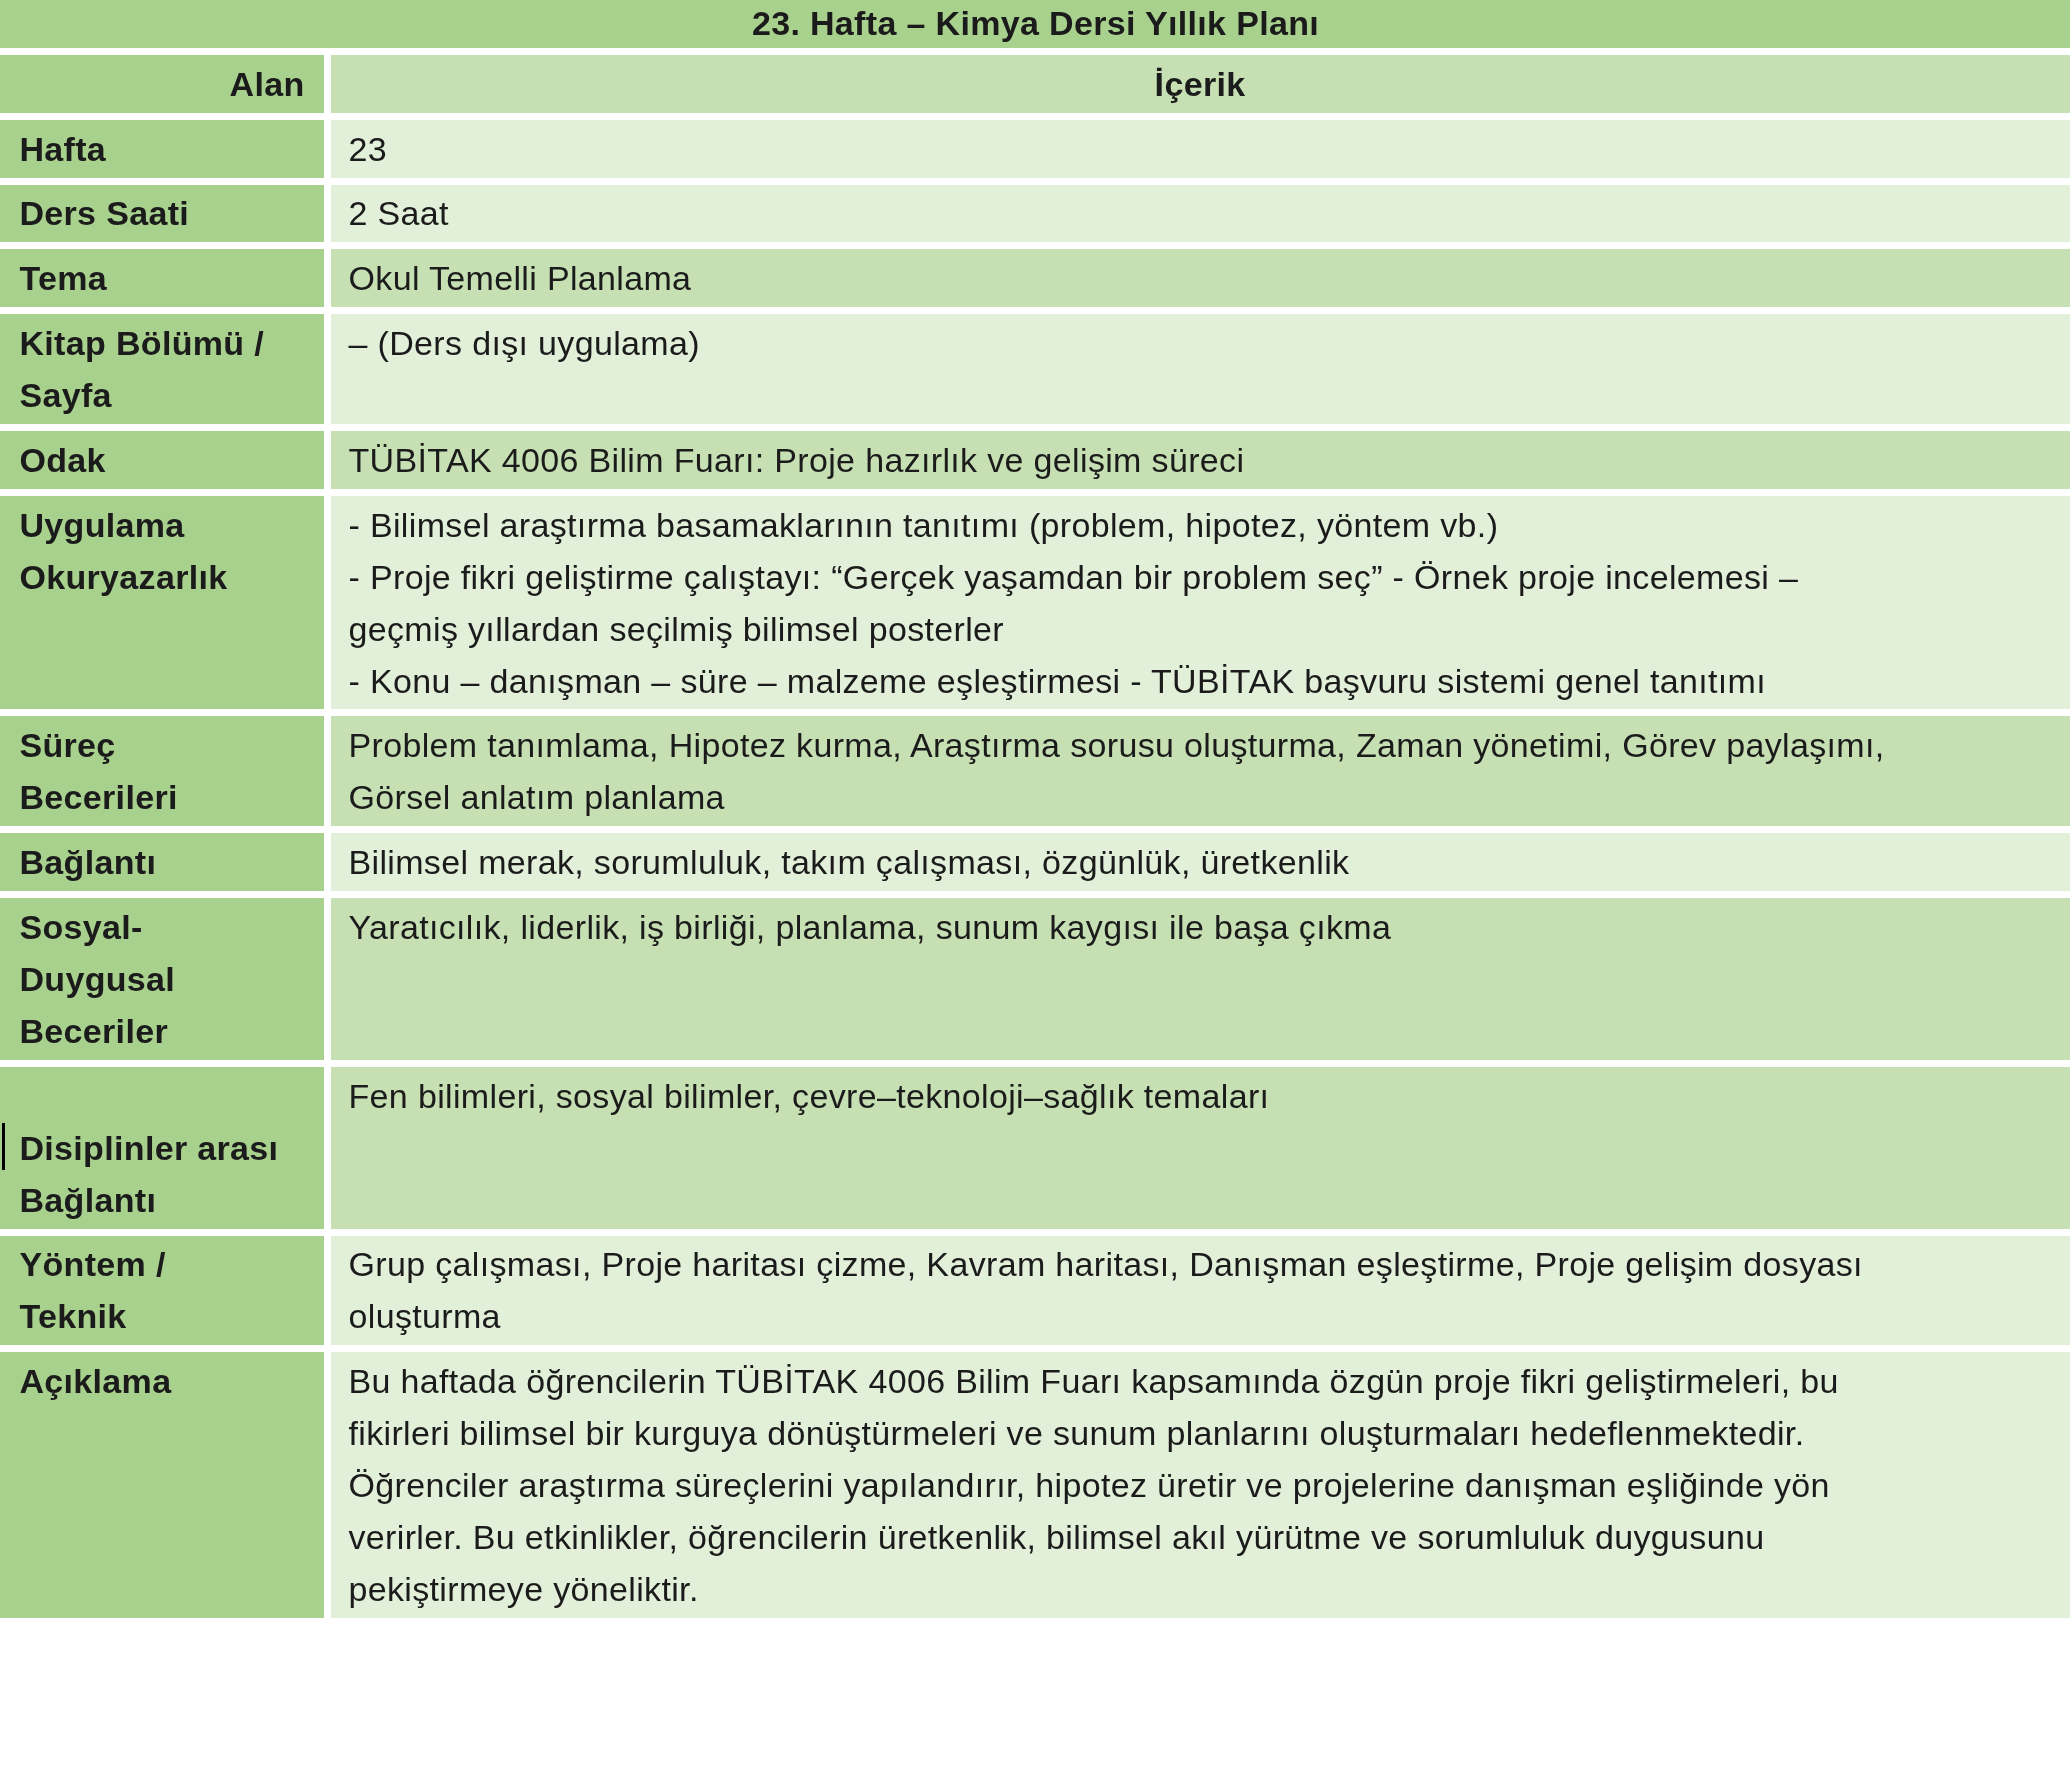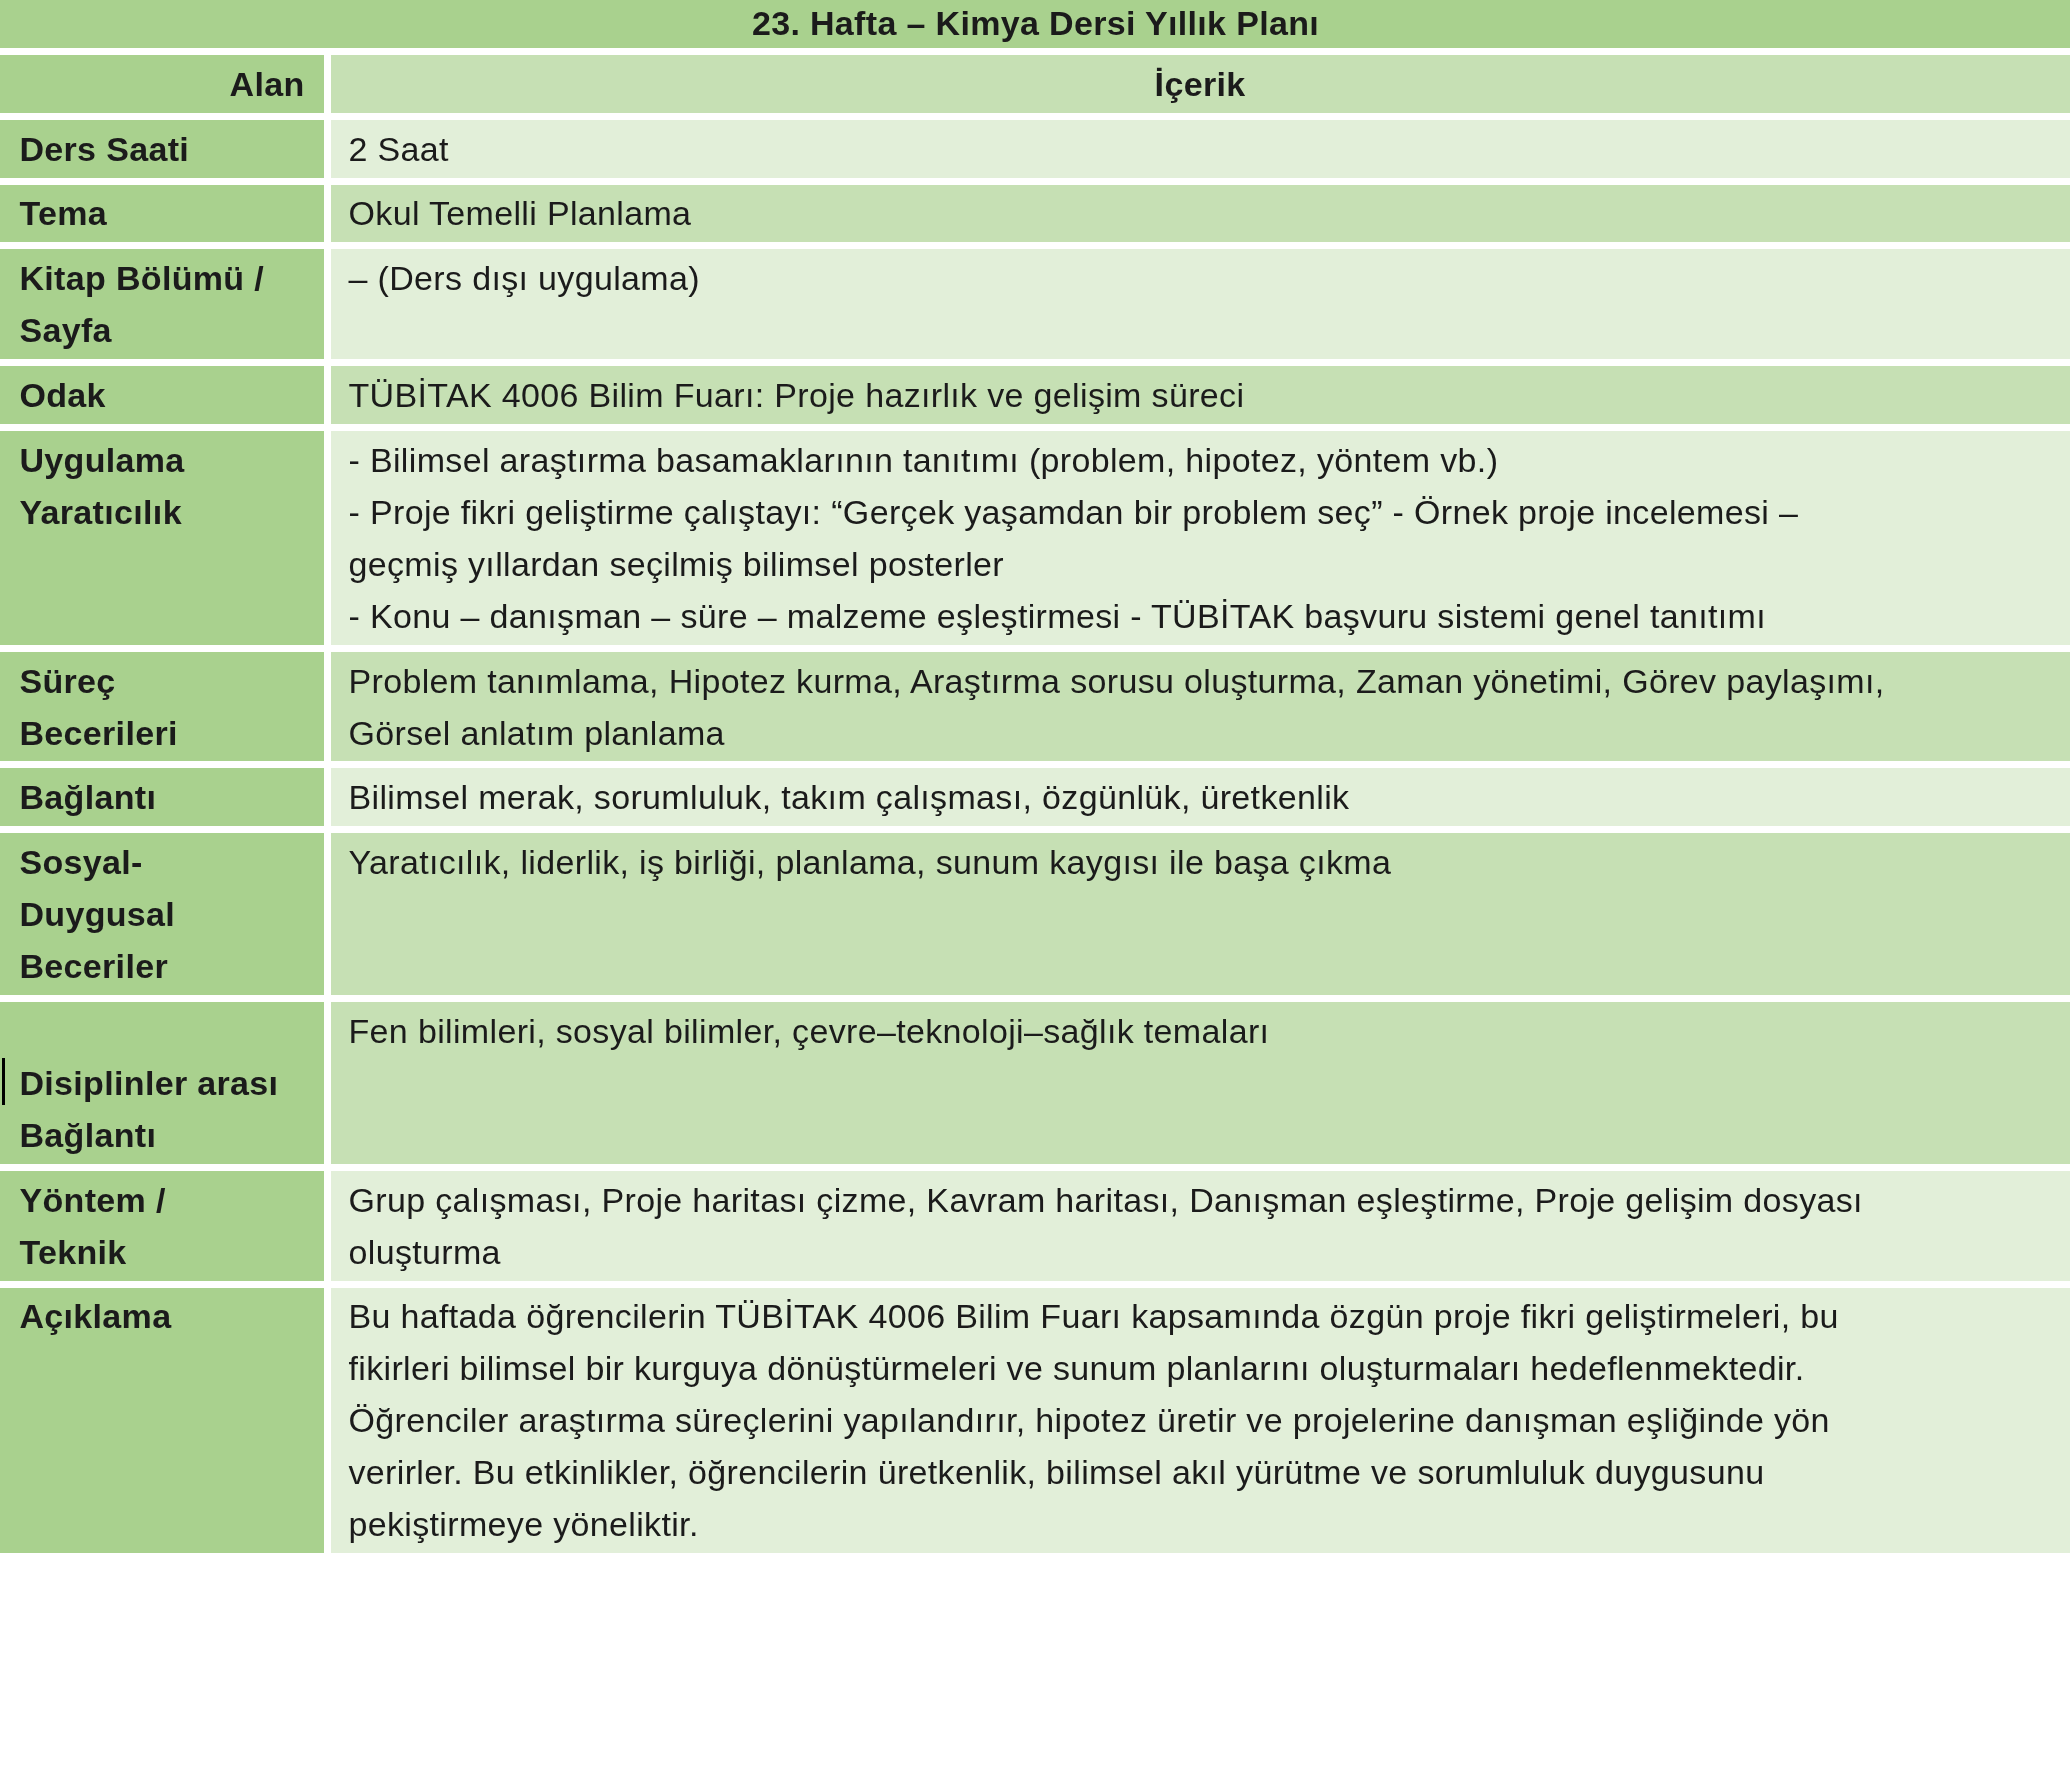--- a/index.html
+++ b/index.html
@@ -77,20 +77,24 @@
   <tbody>
       <tr>
     <td class="title-cell" colspan="2">23. Hafta – Kimya Dersi Yıllık Planı</td>
   </tr>
 
   <tr class="header-row">
     <td class="label">Alan</td>
     <td class="content">İçerik</td>
   </tr>
 
+  <tr>
+    <td class="label">Hafta</td>
+    <td class="content">23</td>
+  </tr>
 
 
   <tr>
     <td class="label">Ders Saati</td>
     <td class="content">2 Saat</td>
   </tr>
 
   <tr class="shade-medium">
     <td class="label">Tema</td>
     <td class="content">Okul Temelli Planlama</td>
@@ -102,21 +106,21 @@
     <td class="content">– (Ders dışı uygulama)</td>
   </tr>
 
   <tr class="shade-medium">
     <td class="label">Odak</td>
     <td class="content">TÜBİTAK 4006 Bilim Fuarı: Proje hazırlık ve gelişim süreci</td>
   </tr>
 
   <tr>
     <td class="label">Uygulama
-Yaratıcılık</td>
+Okuryazarlık</td>
     <td class="content">- Bilimsel araştırma basamaklarının tanıtımı (problem, hipotez, yöntem vb.)
 - Proje fikri geliştirme çalıştayı: “Gerçek yaşamdan bir problem seç” - Örnek proje incelemesi –
 geçmiş yıllardan seçilmiş bilimsel posterler
 - Konu – danışman – süre – malzeme eşleştirmesi - TÜBİTAK başvuru sistemi genel tanıtımı</td>
   </tr>
 
   <tr class="shade-medium">
     <td class="label">Süreç
 Becerileri</td>
     <td class="content">Problem tanımlama, Hipotez kurma, Araştırma sorusu oluşturma, Zaman yönetimi, Görev paylaşımı,

